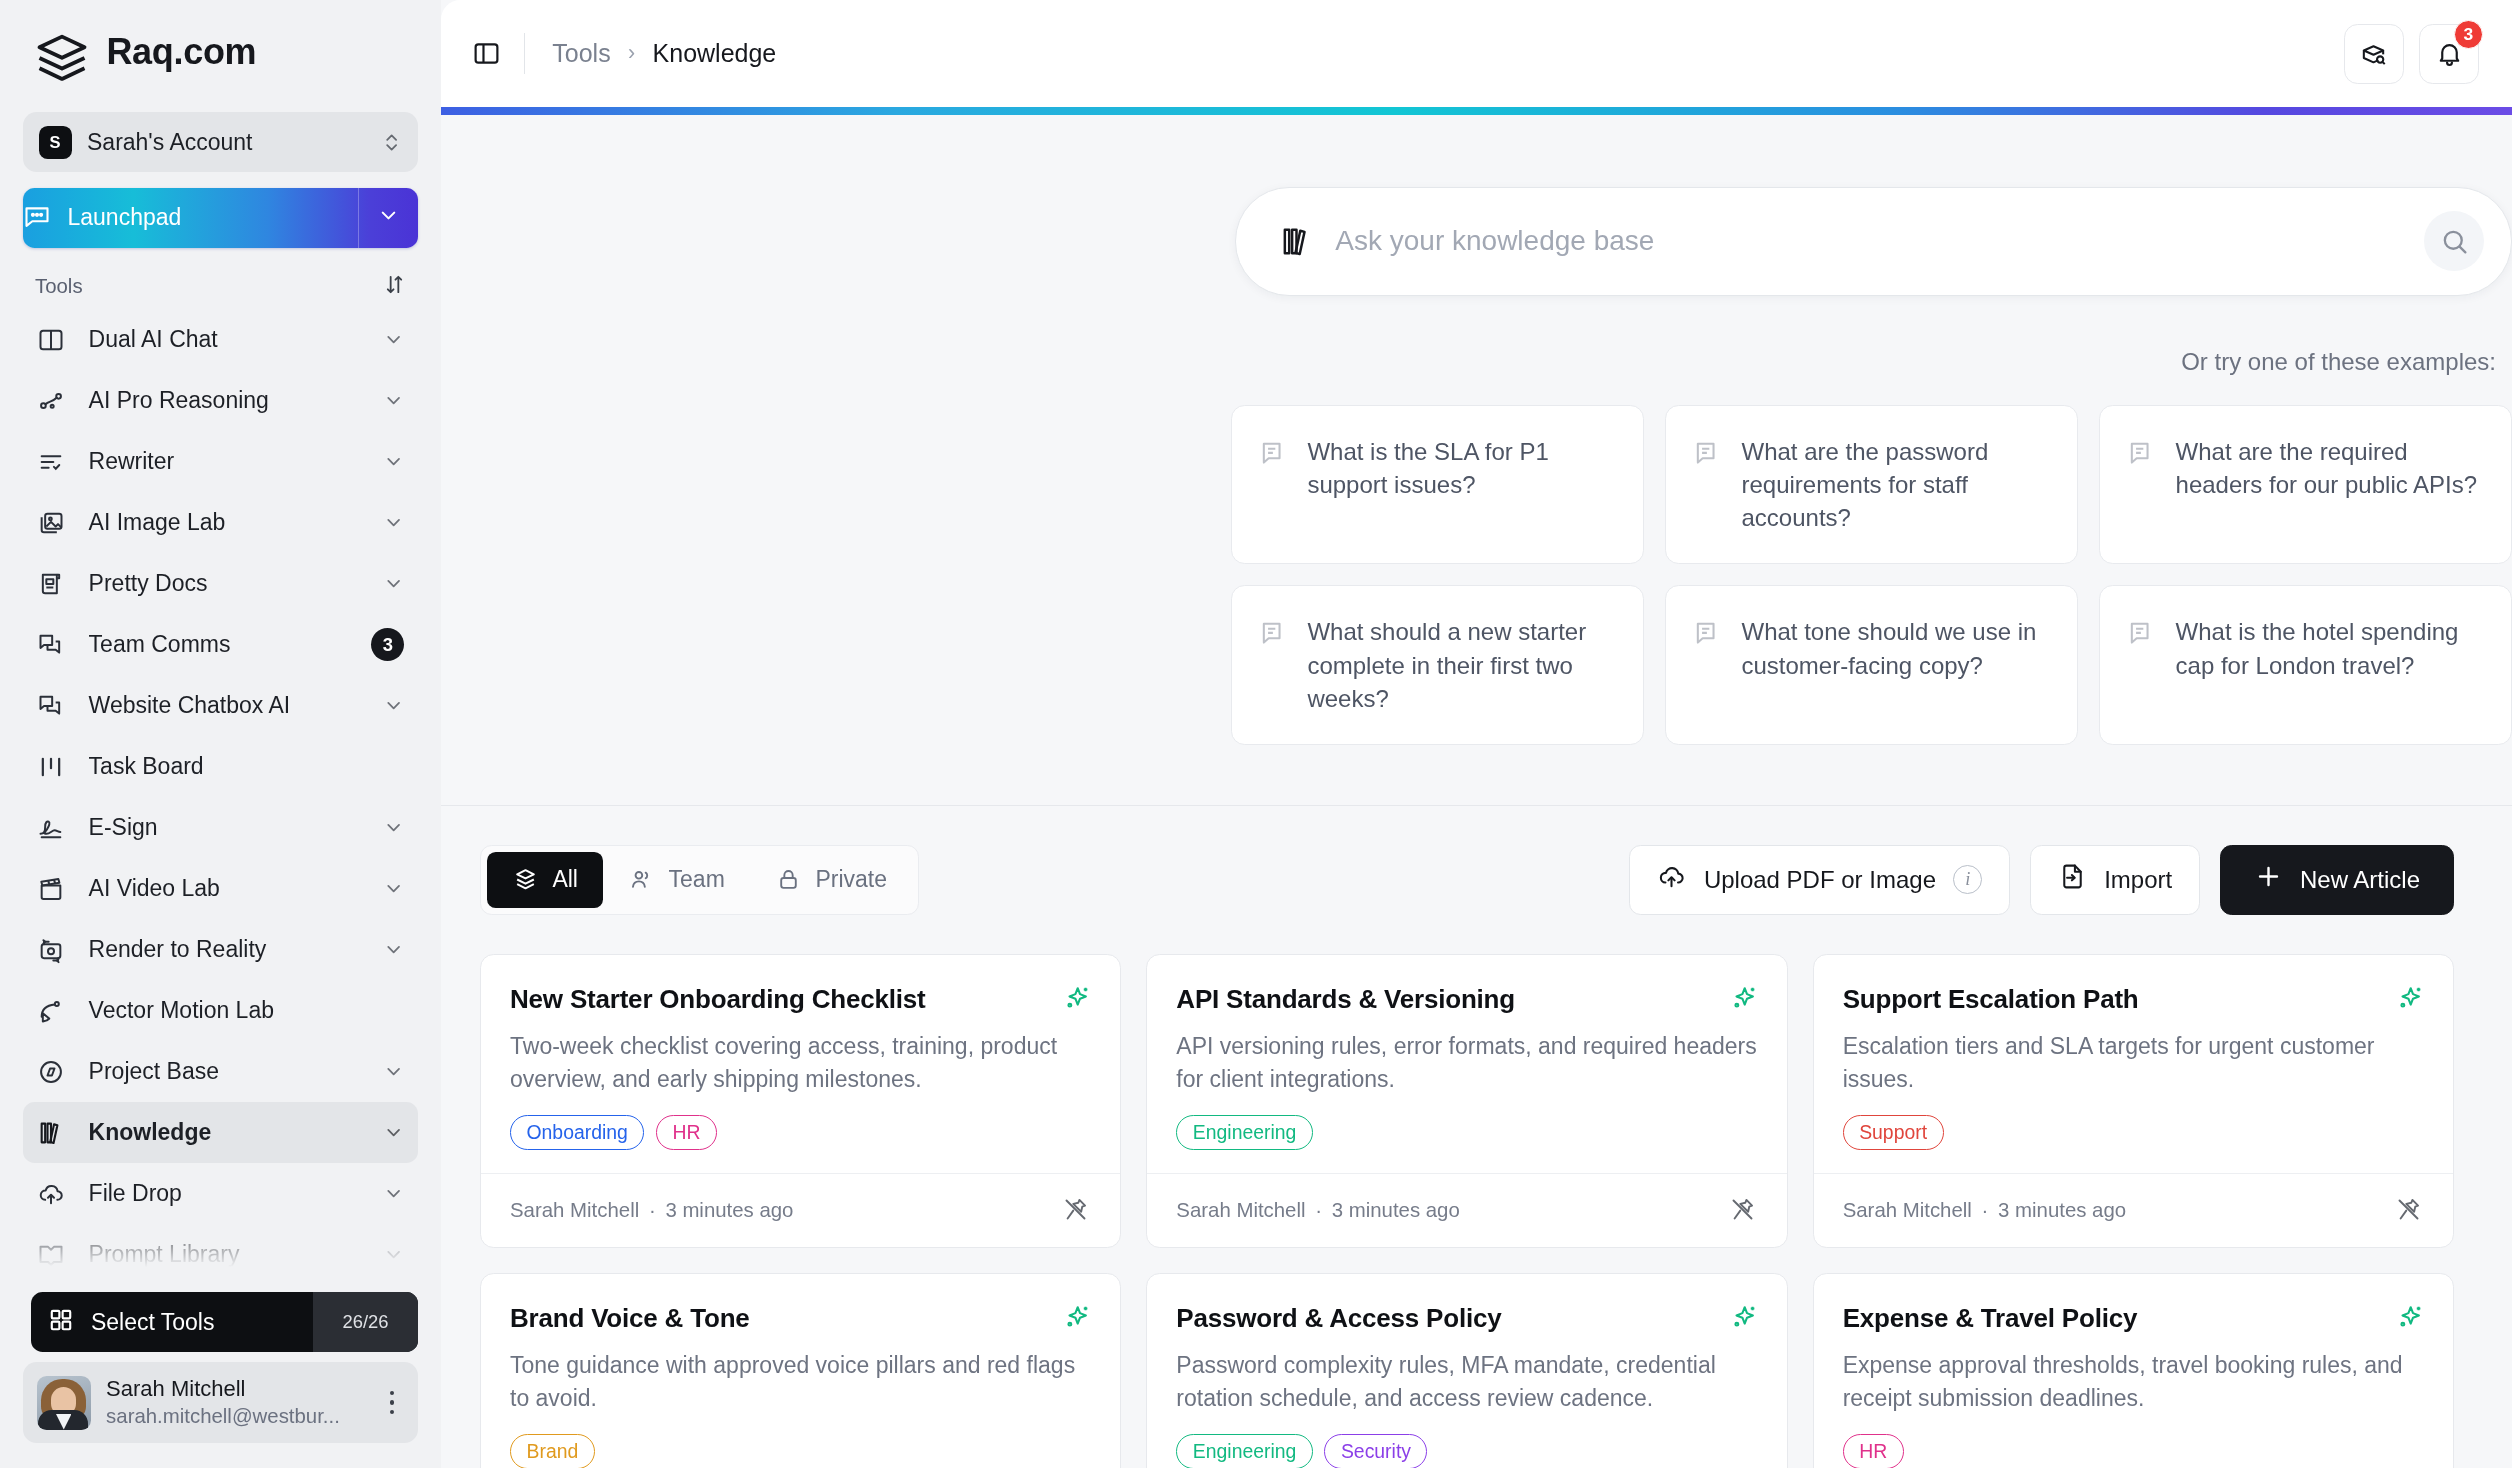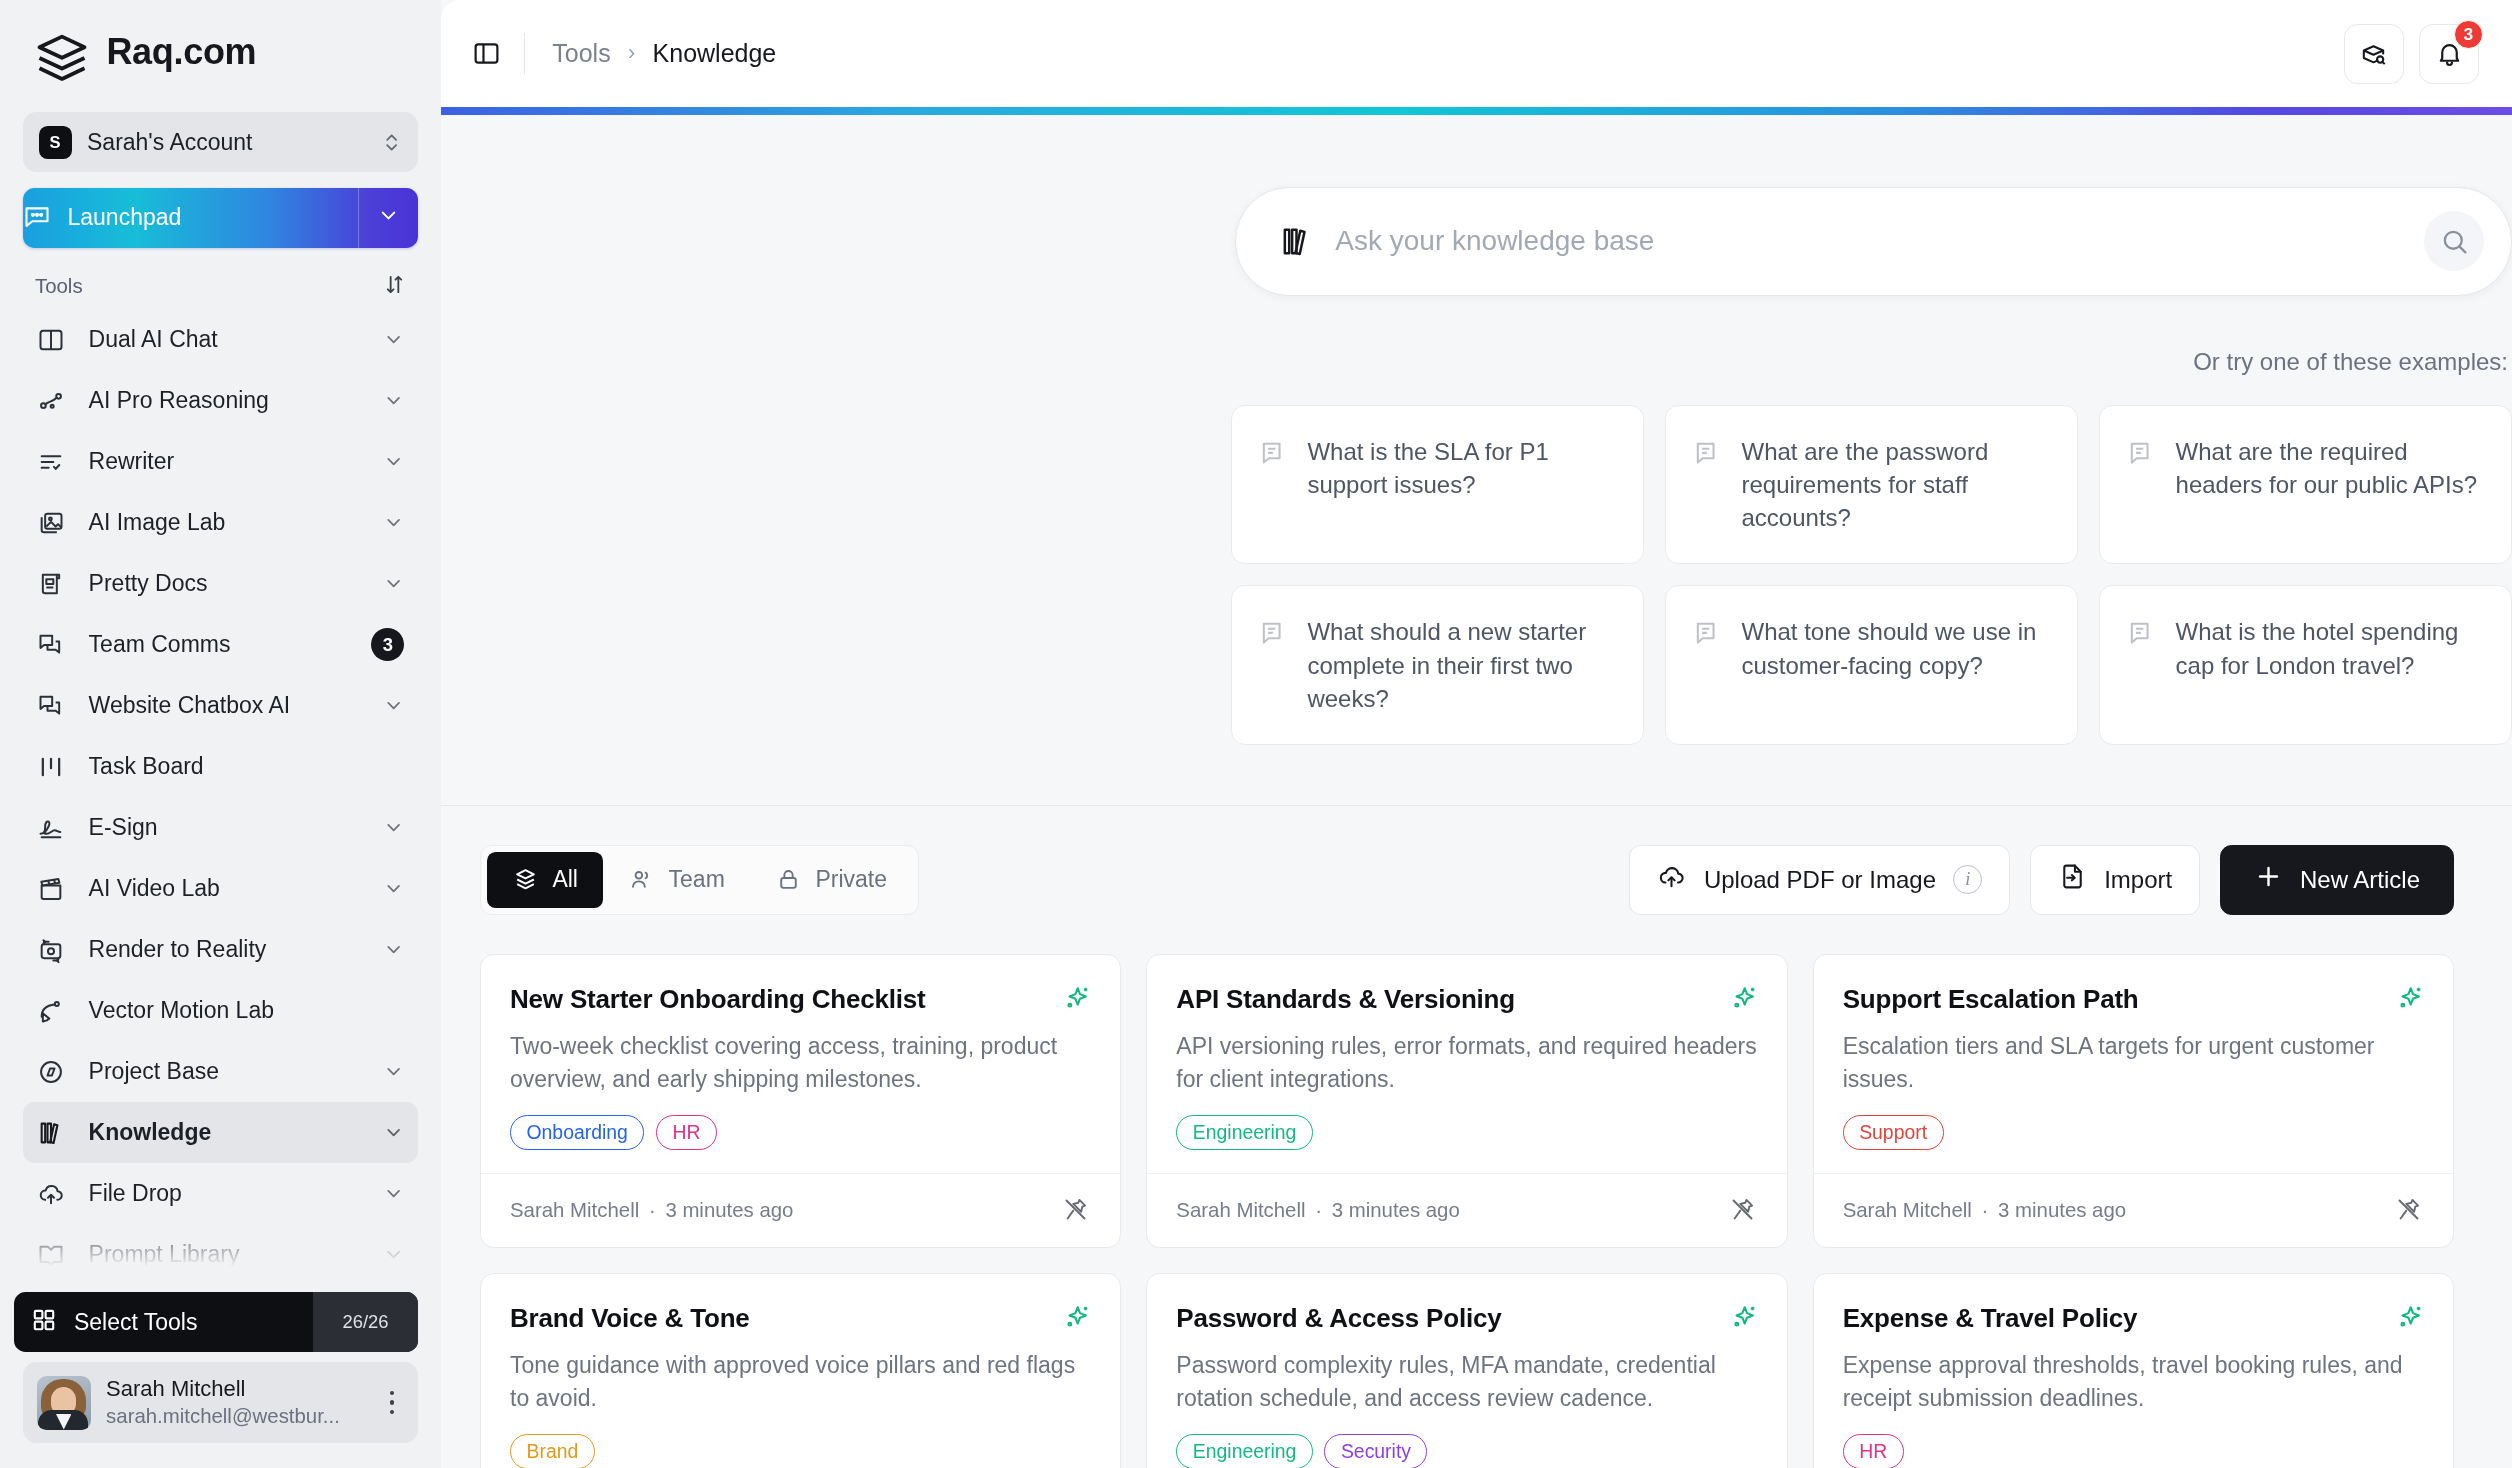--- a/index.html
+++ b/index.html
@@ -88,21 +88,21 @@
     padding: 0 8.7px;
   }
 
   .sidebar-fade {
     position: absolute; left: 0; right: 0; bottom: 186px; height: 68px;
     background: linear-gradient(180deg, rgba(241,242,244,0) 0%, #f1f2f4 78%);
     pointer-events: none;
   }
 
   .select-tools {
-    position: absolute; left: 14px; right: 23px; bottom: 116px;
+    position: absolute; left: 31px; right: 23px; bottom: 116px;
     height: 60px; border-radius: 11.6px;
     background: #0d0f12; color: #fff;
     display: flex; align-items: center; overflow: hidden;
   }
   .select-tools-main { flex: 1; display: flex; align-items: center; gap: 16.5px; padding-left: 17.4px; }
   .select-tools-label { font-size: 23px; font-weight: 500; }
   .select-tools-count {
     height: 100%; width: 105px; background: #2b2e34;
     display: flex; align-items: center; justify-content: center;
     font-size: 18.4px; color: #dfe1e5;
@@ -182,21 +182,21 @@
     flex: 1; border: none; outline: none; background: transparent;
     font-size: 28px; color: #16181d;
     font-family: "Liberation Sans", sans-serif;
   }
   .ask-input::placeholder { color: #a2a8b4; }
   .ask-search-btn {
     width: 60px; height: 60px; border-radius: 50%;
     background: #f3f5f8; display: flex; align-items: center; justify-content: center;
     flex: 0 0 60px;
   }
-  .examples-label { font-size: 24px; color: #6c7280; margin: 52px 4px 29px 0; }
+  .examples-label { font-size: 24px; color: #6c7280; margin: 52px 16px 29px 0; }
   .examples-grid {
     width: 1281px;
     display: grid; grid-template-columns: repeat(3, 1fr);
     gap: 21.3px;
   }
   .example-card {
     background: #fff; border: 1px solid #e8eaee; border-radius: 13.6px;
     padding: 29px 27px; min-height: 136px;
     display: flex; gap: 19.4px; align-items: flex-start;
   }

